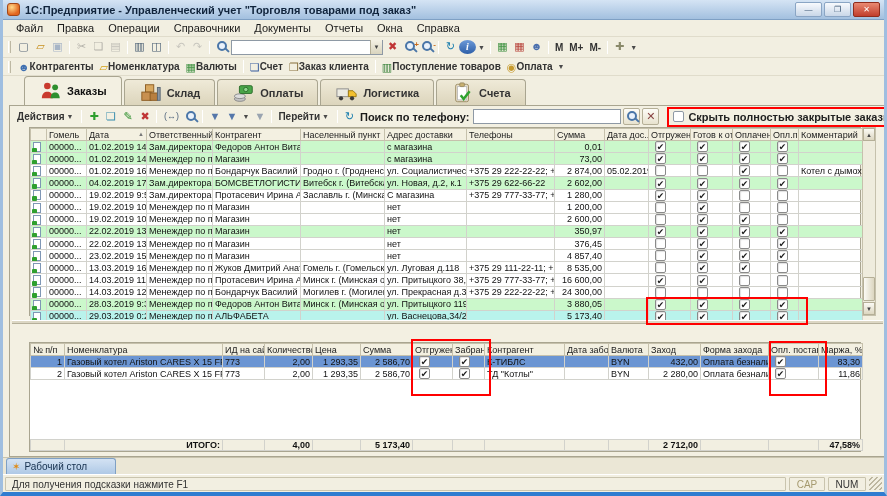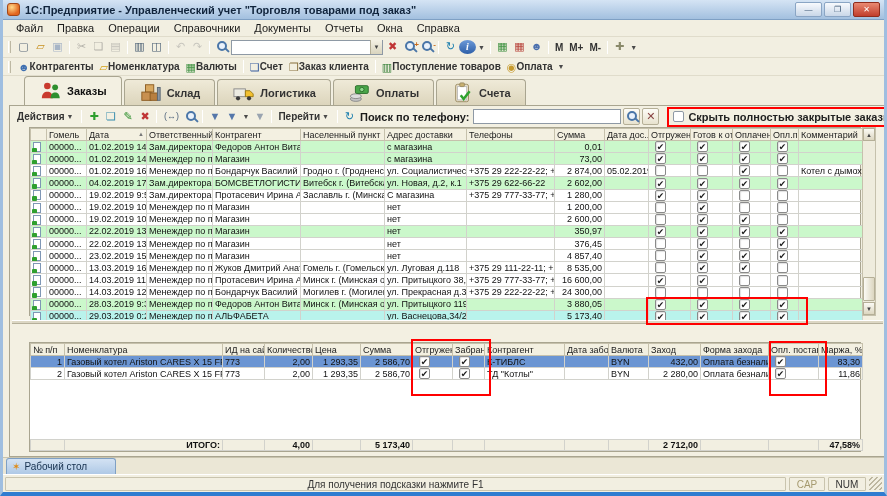--- a/index.html
+++ b/index.html
@@ -76,21 +76,21 @@
   .lowerwrap{position:absolute;left:19px;top:236px;width:832px;height:110px;background:#fff;border:1px solid #A9A590;}
   tr.dsel td{background:var(--detail-selected);}
   .totals{position:absolute;left:0;bottom:0;width:832px;}
   .totals td{background:#F2EFE1;font-weight:bold;border:1px solid #C8C3AE;}
   
   .wintabs{position:absolute;top:457px;left:0;right:0;height:17px;background:#EBE7D6;border-top:1px solid #C9C4AE;display:flex;align-items:flex-end;padding-left:3px;}
   .wintab{display:inline-flex;align-items:center;gap:4px;height:16px;padding:0 28px 0 5px;background:linear-gradient(#D3E2F3,#AFC9E6);border:1px solid #7FA0C4;border-bottom:none;border-radius:3px 3px 0 0;font-size:10px;color:#16304E;}
   .wticon{color:#E2890F;font-size:10px;line-height:10px;}
   .statusbar{position:absolute;top:474px;left:0;right:0;height:18px;background:#F2EFE1;border-top:1px solid #fff;display:flex;align-items:center;padding:0 2px;font-size:10px;color:#333;}
   .stcell{border:1px solid #C9C4AE;border-radius:1px;height:14px;line-height:13px;padding:0 6px;background:#F2EFE1;}
-  .sthint{flex:1;margin-right:3px;text-align:center;}
+  .sthint{flex:1;margin-right:3px;}
   .stcap{color:#A59A6F;width:36px;text-align:center;margin-right:3px;}
   .stnum{color:#333;width:38px;text-align:center;margin-right:3px;}
   .grip2{width:13px;height:13px;background:repeating-linear-gradient(135deg,transparent 0 2px,#BDB7A0 2px 3.5px);}
   
   .redbox{position:absolute;border:2px solid #FF0000;z-index:9;pointer-events:none;}
 </style>
 </head>
 <body>
 
 <div class="window">
@@ -211,35 +211,35 @@
         <span class="tabicon"><svg viewBox="0 0 24 24">
             <rect x="6" y="3" width="9" height="8" fill="#D8A860" stroke="#8A5A20"></rect>
             <rect x="2" y="11" width="10" height="9" fill="#C89050" stroke="#8A5A20"></rect>
             <rect x="11" y="12" width="8" height="8" fill="#B87F40" stroke="#8A5A20"></rect>
             <rect x="19" y="6" width="3" height="14" fill="#8A97A5" stroke="#5A6772"></rect>
           </svg></span>
         <span>Склад</span>
       </div>
       <div class="tab">
         <span class="tabicon"><svg viewBox="0 0 24 24">
+            <ellipse cx="7.5" cy="18.5" rx="6" ry="2.6" fill="#C4C4C4" stroke="#888"></ellipse>
+            <ellipse cx="7.5" cy="15.5" rx="6" ry="2.6" fill="#DCDCDC" stroke="#888"></ellipse>
+            <rect x="7" y="4" width="14" height="8.5" rx="1.5" fill="#49A649" stroke="#2A6B2A"></rect>
+            <circle cx="14" cy="8.2" r="2.4" fill="#8FD88F" stroke="#2A6B2A"></circle>
+          </svg></span>
+        <span>Оплаты</span>
+      </div>
+      <div class="tab">
+        <span class="tabicon"><svg viewBox="0 0 24 24">
             <rect x="1" y="7.5" width="12.5" height="8.5" fill="#ECEBE2" stroke="#888"></rect>
             <path d="M13.5 9.5h5l3.5 3.5v3h-8.5z" fill="#F2C030" stroke="#99780F"></path>
             <circle cx="5.5" cy="17.8" r="2.3" fill="#3A3A3A"></circle>
             <circle cx="17.5" cy="17.8" r="2.3" fill="#3A3A3A"></circle>
           </svg></span>
         <span>Логистика</span>
-      </div>
-      <div class="tab">
-        <span class="tabicon"><svg viewBox="0 0 24 24">
-            <ellipse cx="7.5" cy="18.5" rx="6" ry="2.6" fill="#C4C4C4" stroke="#888"></ellipse>
-            <ellipse cx="7.5" cy="15.5" rx="6" ry="2.6" fill="#DCDCDC" stroke="#888"></ellipse>
-            <rect x="7" y="4" width="14" height="8.5" rx="1.5" fill="#49A649" stroke="#2A6B2A"></rect>
-            <circle cx="14" cy="8.2" r="2.4" fill="#8FD88F" stroke="#2A6B2A"></circle>
-          </svg></span>
-        <span>Оплаты</span>
       </div>
       <div class="tab">
         <span class="tabicon"><svg viewBox="0 0 24 24">
             <rect x="4" y="2.5" width="14" height="19" rx="2" fill="#E8DFC8" stroke="#998A60"></rect>
             <rect x="6" y="5" width="10" height="14.5" fill="#fff" stroke="#BBB"></rect>
             <rect x="8.5" y="1" width="5" height="4" rx="1" fill="#C8B070" stroke="#998A60"></rect>
             <path d="M9.5 14.5l3.2 4 6.5-8.5" stroke="#2FA32F" stroke-width="2.8" fill="none"></path>
           </svg></span>
         <span>Счета</span>
       </div>

